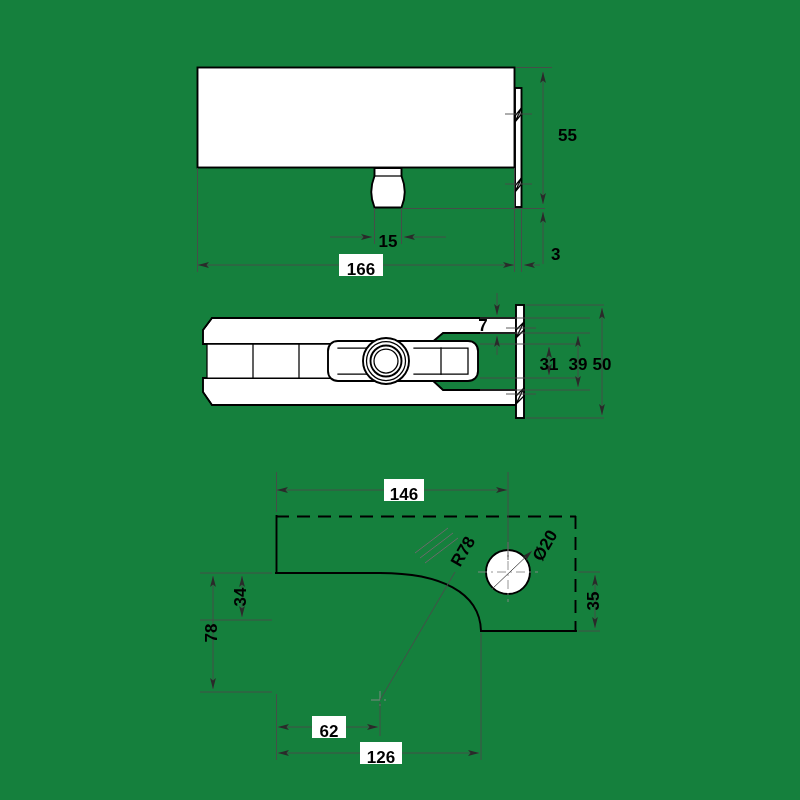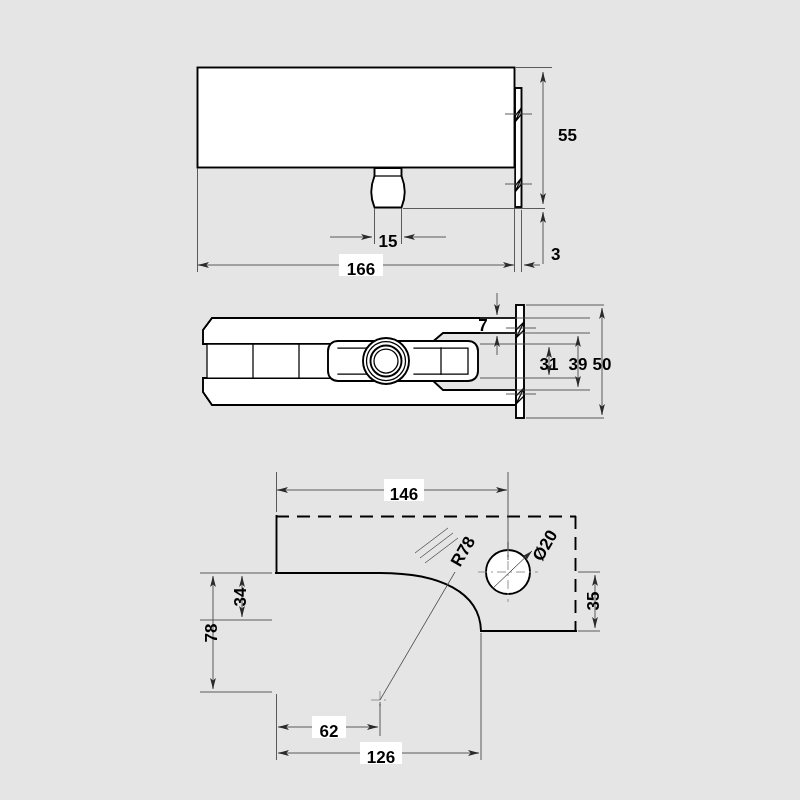--- a/index.html
+++ b/index.html
@@ -7,21 +7,21 @@
     padding: 0;
     background: #ffffff;
   }
   body {
     font-family: "Liberation Sans", sans-serif;
   }
   #drawing-root {
     position: relative;
     width: 800px;
     height: 800px;
-    background: #e5e5e5;
+    background: #15803d;
     overflow: hidden;
     text-align: right;
   }
   svg#tech-drawing {
     display: block;
     width: 800px;
     height: 800px;
   }
   .obj-line {
     stroke: #000000;

